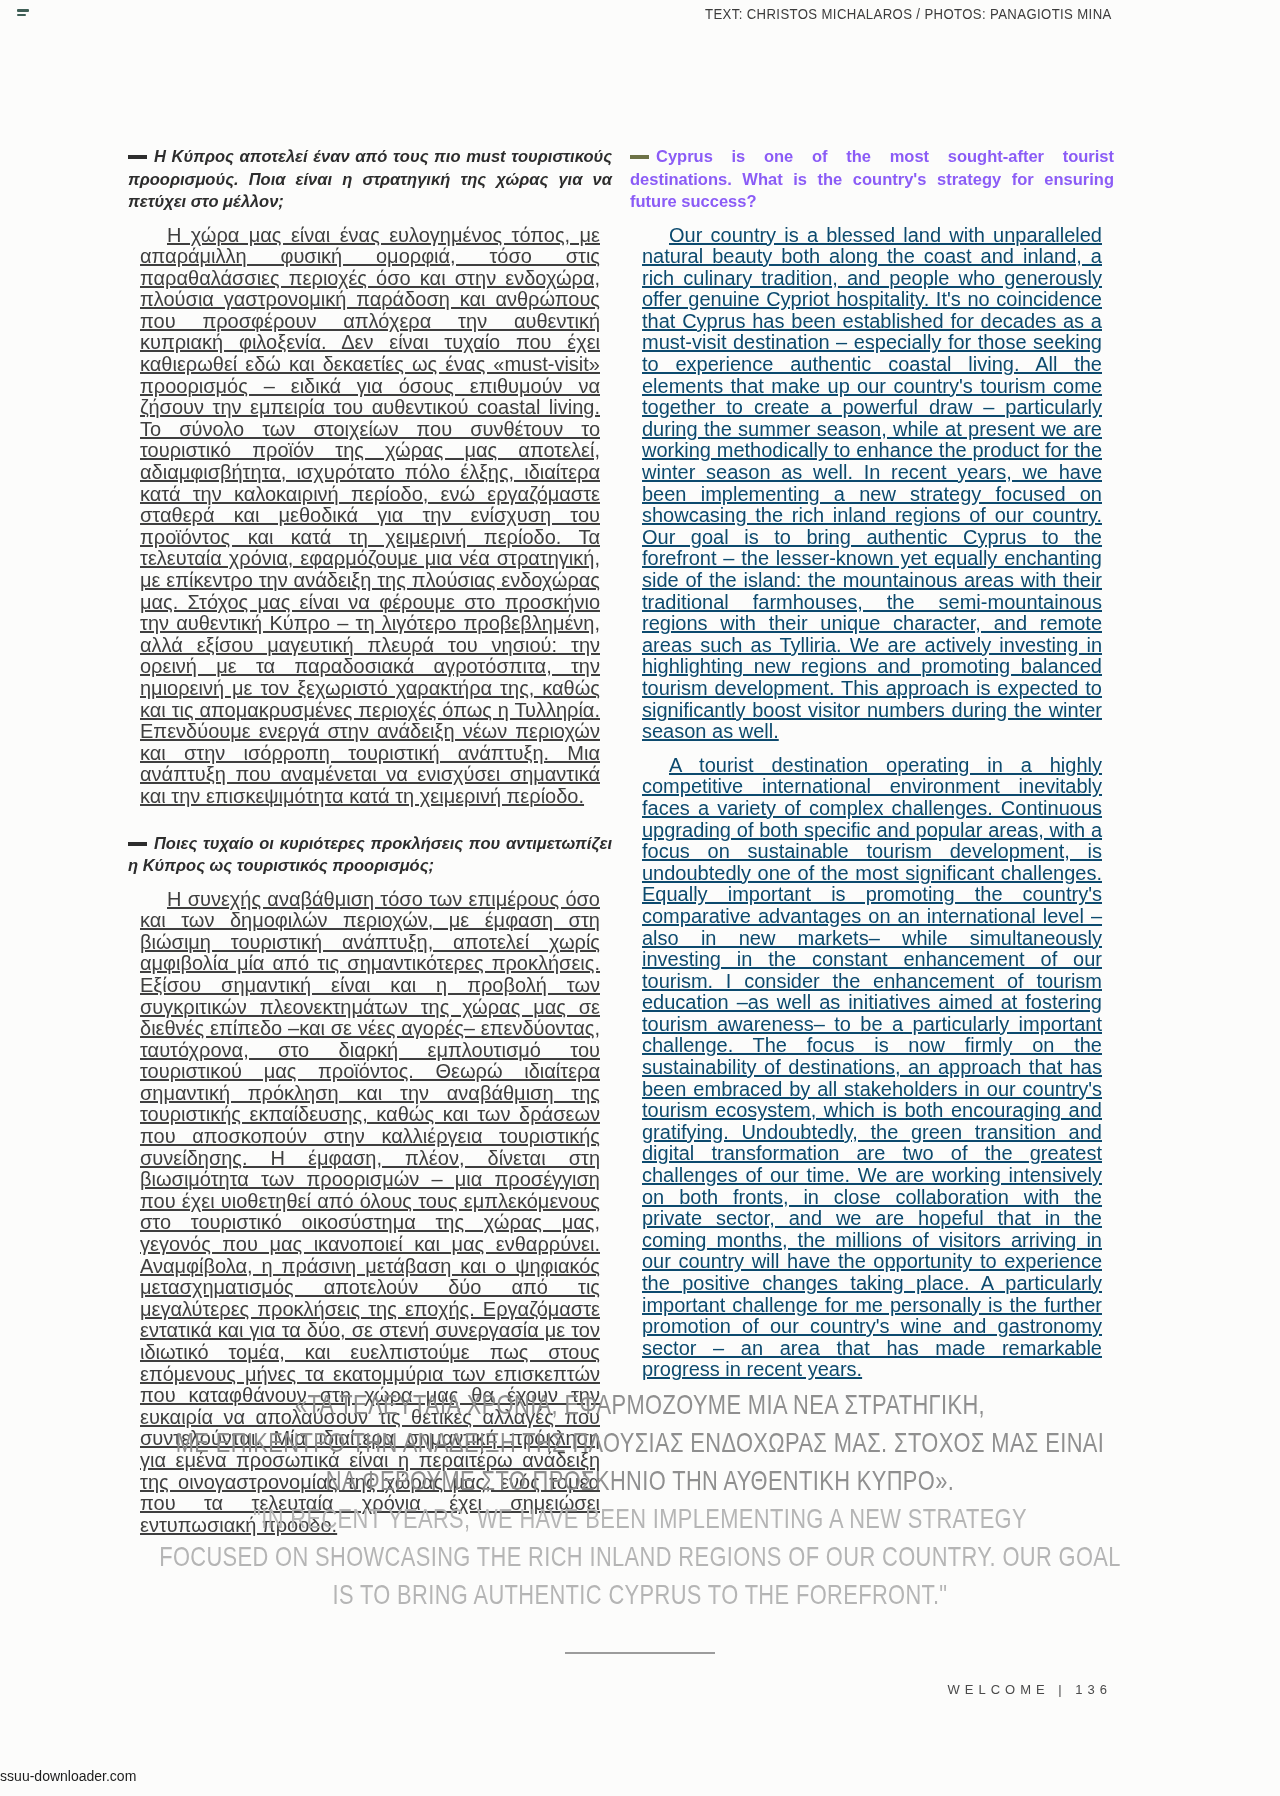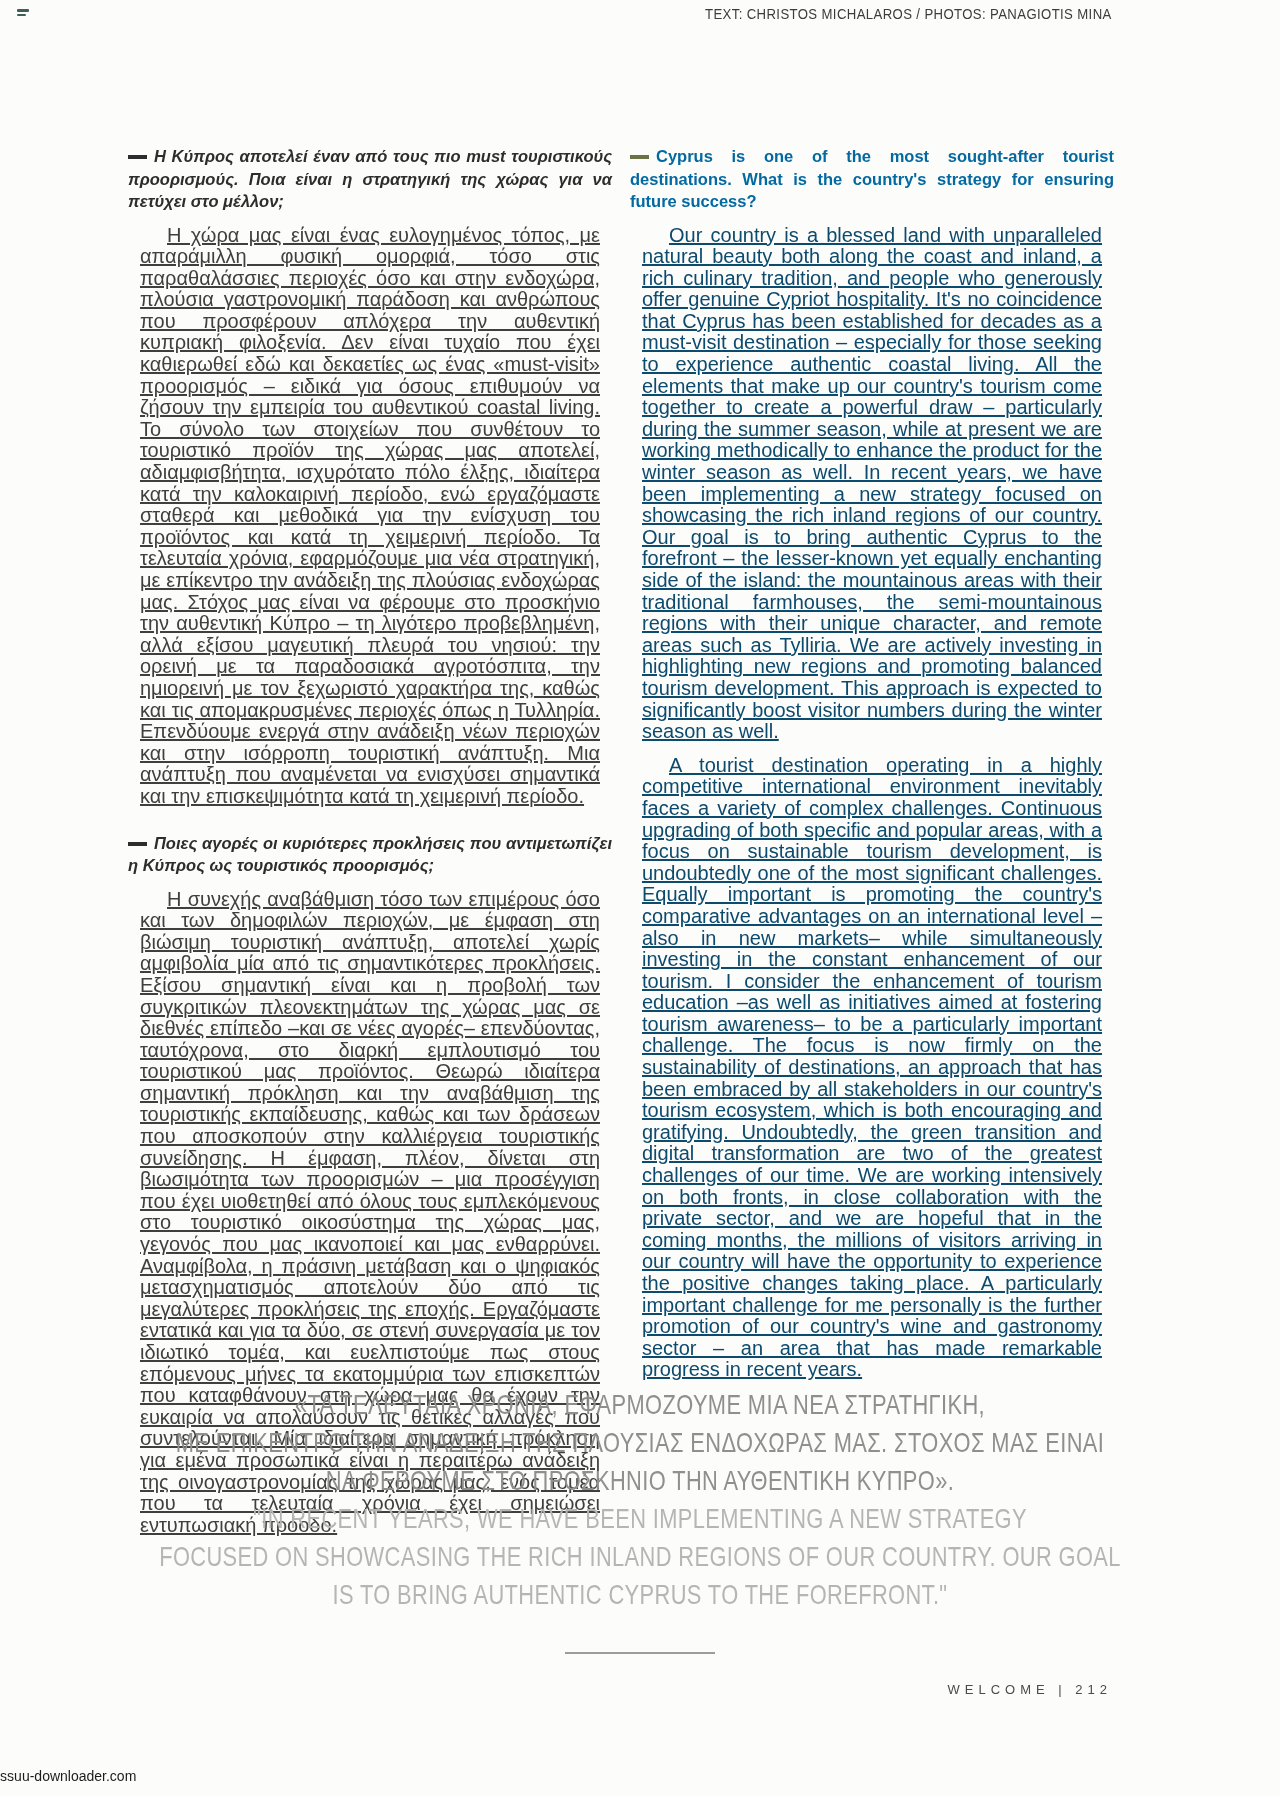--- a/index.html
+++ b/index.html
@@ -27,21 +27,21 @@
   .col{width:484px;text-align:justify;}
   .col .question{
     font-size:16.5px;line-height:22.5px;font-weight:700;margin:0 0 2px 0;
   }
   .col .question.second{margin-top:24px;}
   .col .answer{
     font-size:20px;line-height:21.6px;margin:12px;text-indent:27px;text-decoration:underline;
   }
   .col-greek .question{color:#2d2d2d;font-style:italic;}
   .col-greek .answer{color:#3f3f3f;}
-  .col-english .question{color:#0369a1;}
+  .col-english .question{color:#8b5cf6;}
   .col-english .answer{color:#0c4a6e;}
   .qdash{
     display:inline-block;width:19px;height:4px;margin-right:7px;
     vertical-align:3px;
   }
   .col-greek .qdash{background:#2d2d2d;}
   .col-english .qdash{background:#6d7246;}
   
   .pullquote{
     position:absolute;left:0;top:1386px;width:1280px;
@@ -75,21 +75,21 @@
   <div class="bar short"></div>
 </div>
 
 <div class="credit">TEXT: CHRISTOS MICHALAROS  /  PHOTOS: PANAGIOTIS MINA</div>
 
 <div class="columns">
 
   <div class="col col-greek">
     <p class="question"><span class="qdash"></span><span>Η Κύπρος αποτελεί έναν από τους πιο must τουριστικούς προορισμούς. Ποια είναι η στρατηγική της χώρας για να πετύχει στο μέλλον;</span></p>
     <p class="answer">Η χώρα μας είναι ένας ευλογημένος τόπος, με απαράμιλλη φυσική ομορφιά, τόσο στις παραθαλάσσιες περιοχές όσο και στην ενδοχώρα, πλούσια γαστρονομική παράδοση και ανθρώπους που προσφέρουν απλόχερα την αυθεντική κυπριακή φιλοξενία. Δεν είναι τυχαίο που έχει καθιερωθεί εδώ και δεκαετίες ως ένας «must-visit» προορισμός – ειδικά για όσους επιθυμούν να ζήσουν την εμπειρία του αυθεντικού coastal living. Το σύνολο των στοιχείων που συνθέτουν το τουριστικό προϊόν της χώρας μας αποτελεί, αδιαμφισβήτητα, ισχυρότατο πόλο έλξης, ιδιαίτερα κατά την καλοκαιρινή περίοδο, ενώ εργαζόμαστε σταθερά και μεθοδικά για την ενίσχυση του προϊόντος και κατά τη χειμερινή περίοδο. Τα τελευταία χρόνια, εφαρμόζουμε μια νέα στρατηγική, με επίκεντρο την ανάδειξη της πλούσιας ενδοχώρας μας. Στόχος μας είναι να φέρουμε στο προσκήνιο την αυθεντική Κύπρο – τη λιγότερο προβεβλημένη, αλλά εξίσου μαγευτική πλευρά του νησιού: την ορεινή με τα παραδοσιακά αγροτόσπιτα, την ημιορεινή με τον ξεχωριστό χαρακτήρα της, καθώς και τις απομακρυσμένες περιοχές όπως η Τυλληρία. Επενδύουμε ενεργά στην ανάδειξη νέων περιοχών και στην ισόρροπη τουριστική ανάπτυξη. Μια ανάπτυξη που αναμένεται να ενισχύσει σημαντικά και την επισκεψιμότητα κατά τη χειμερινή περίοδο.</p>
-    <p class="question second"><span class="qdash"></span><span>Ποιες αγορές οι κυριότερες προκλήσεις που αντιμετωπίζει η Κύπρος ως τουριστικός προορισμός;</span></p>
+    <p class="question second"><span class="qdash"></span><span>Ποιες τυχαίο οι κυριότερες προκλήσεις που αντιμετωπίζει η Κύπρος ως τουριστικός προορισμός;</span></p>
     <p class="answer">Η συνεχής αναβάθμιση τόσο των επιμέρους όσο και των δημοφιλών περιοχών, με έμφαση στη βιώσιμη τουριστική ανάπτυξη, αποτελεί χωρίς αμφιβολία μία από τις σημαντικότερες προκλήσεις. Εξίσου σημαντική είναι και η προβολή των συγκριτικών πλεονεκτημάτων της χώρας μας σε διεθνές επίπεδο –και σε νέες αγορές– επενδύοντας, ταυτόχρονα, στο διαρκή εμπλουτισμό του τουριστικού μας προϊόντος. Θεωρώ ιδιαίτερα σημαντική πρόκληση και την αναβάθμιση της τουριστικής εκπαίδευσης, καθώς και των δράσεων που αποσκοπούν στην καλλιέργεια τουριστικής συνείδησης. Η έμφαση, πλέον, δίνεται στη βιωσιμότητα των προορισμών – μια προσέγγιση που έχει υιοθετηθεί από όλους τους εμπλεκόμενους στο τουριστικό οικοσύστημα της χώρας μας, γεγονός που μας ικανοποιεί και μας ενθαρρύνει. Αναμφίβολα, η πράσινη μετάβαση και ο ψηφιακός μετασχηματισμός αποτελούν δύο από τις μεγαλύτερες προκλήσεις της εποχής. Εργαζόμαστε εντατικά και για τα δύο, σε στενή συνεργασία με τον ιδιωτικό τομέα, και ευελπιστούμε πως στους επόμενους μήνες τα εκατομμύρια των επισκεπτών που καταφθάνουν στη χώρα μας θα έχουν την ευκαιρία να απολαύσουν τις θετικές αλλαγές που συντελούνται. Μία ιδιαίτερα σημαντική πρόκληση για εμένα προσωπικά είναι η περαιτέρω ανάδειξη της οινογαστρονομίας της χώρας μας, ενός τομέα που τα τελευταία χρόνια έχει σημειώσει εντυπωσιακή πρόοδο.</p>
   </div>
 
   <div class="col col-english">
     <p class="question"><span class="qdash"></span><span>Cyprus is one of the most sought-after tourist destinations. What is the country's strategy for ensuring future success?</span></p>
     <p class="answer">Our country is a blessed land with unparalleled natural beauty both along the coast and inland, a rich culinary tradition, and people who generously offer genuine Cypriot hospitality. It's no coincidence that Cyprus has been established for decades as a must-visit destination – especially for those seeking to experience authentic coastal living. All the elements that make up our country's tourism come together to create a powerful draw – particularly during the summer season, while at present we are working methodically to enhance the product for the winter season as well. In recent years, we have been implementing a new strategy focused on showcasing the rich inland regions of our country. Our goal is to bring authentic Cyprus to the forefront – the lesser-known yet equally enchanting side of the island: the mountainous areas with their traditional farmhouses, the semi-mountainous regions with their unique character, and remote areas such as Tylliria. We are actively investing in highlighting new regions and promoting balanced tourism development. This approach is expected to significantly boost visitor numbers during the winter season as well.</p>
     <p class="answer">A tourist destination operating in a highly competitive international environment inevitably faces a variety of complex challenges. Continuous upgrading of both specific and popular areas, with a focus on sustainable tourism development, is undoubtedly one of the most significant challenges. Equally important is promoting the country's comparative advantages on an international level –also in new markets– while simultaneously investing in the constant enhancement of our tourism. I consider the enhancement of tourism education –as well as initiatives aimed at fostering tourism awareness– to be a particularly important challenge. The focus is now firmly on the sustainability of destinations, an approach that has been embraced by all stakeholders in our country's tourism ecosystem, which is both encouraging and gratifying. Undoubtedly, the green transition and digital transformation are two of the greatest challenges of our time. We are working intensively on both fronts, in close collaboration with the private sector, and we are hopeful that in the coming months, the millions of visitors arriving in our country will have the opportunity to experience the positive changes taking place. A particularly important challenge for me personally is the further promotion of our country's wine and gastronomy sector – an area that has made remarkable progress in recent years.</p>
   </div>
 
 </div>
@@ -98,15 +98,15 @@
   <div class="line gr">«ΤΑ ΤΕΛΕΥΤΑΙΑ ΧΡΟΝΙΑ, ΕΦΑΡΜΟΖΟΥΜΕ ΜΙΑ ΝΕΑ ΣΤΡΑΤΗΓΙΚΗ,</div>
   <div class="line gr">ΜΕ ΕΠΙΚΕΝΤΡΟ ΤΗΝ ΑΝΑΔΕΙΞΗ ΤΗΣ ΠΛΟΥΣΙΑΣ ΕΝΔΟΧΩΡΑΣ ΜΑΣ. ΣΤΟΧΟΣ ΜΑΣ ΕΙΝΑΙ</div>
   <div class="line gr">ΝΑ ΦΕΡΟΥΜΕ ΣΤΟ ΠΡΟΣΚΗΝΙΟ ΤΗΝ ΑΥΘΕΝΤΙΚΗ ΚΥΠΡΟ».</div>
   <div class="line en">"IN RECENT YEARS, WE HAVE BEEN IMPLEMENTING A NEW STRATEGY</div>
   <div class="line en">FOCUSED ON SHOWCASING THE RICH INLAND REGIONS OF OUR COUNTRY. OUR GOAL</div>
   <div class="line en">IS TO BRING AUTHENTIC CYPRUS TO THE FOREFRONT."</div>
 </div>
 
 <div class="quote-divider"></div>
 
-<div class="footer">WELCOME | 212</div>
+<div class="footer">WELCOME | 136</div>
 
 <div class="watermark">issuu-downloader.com</div>
 
 </body></html>

